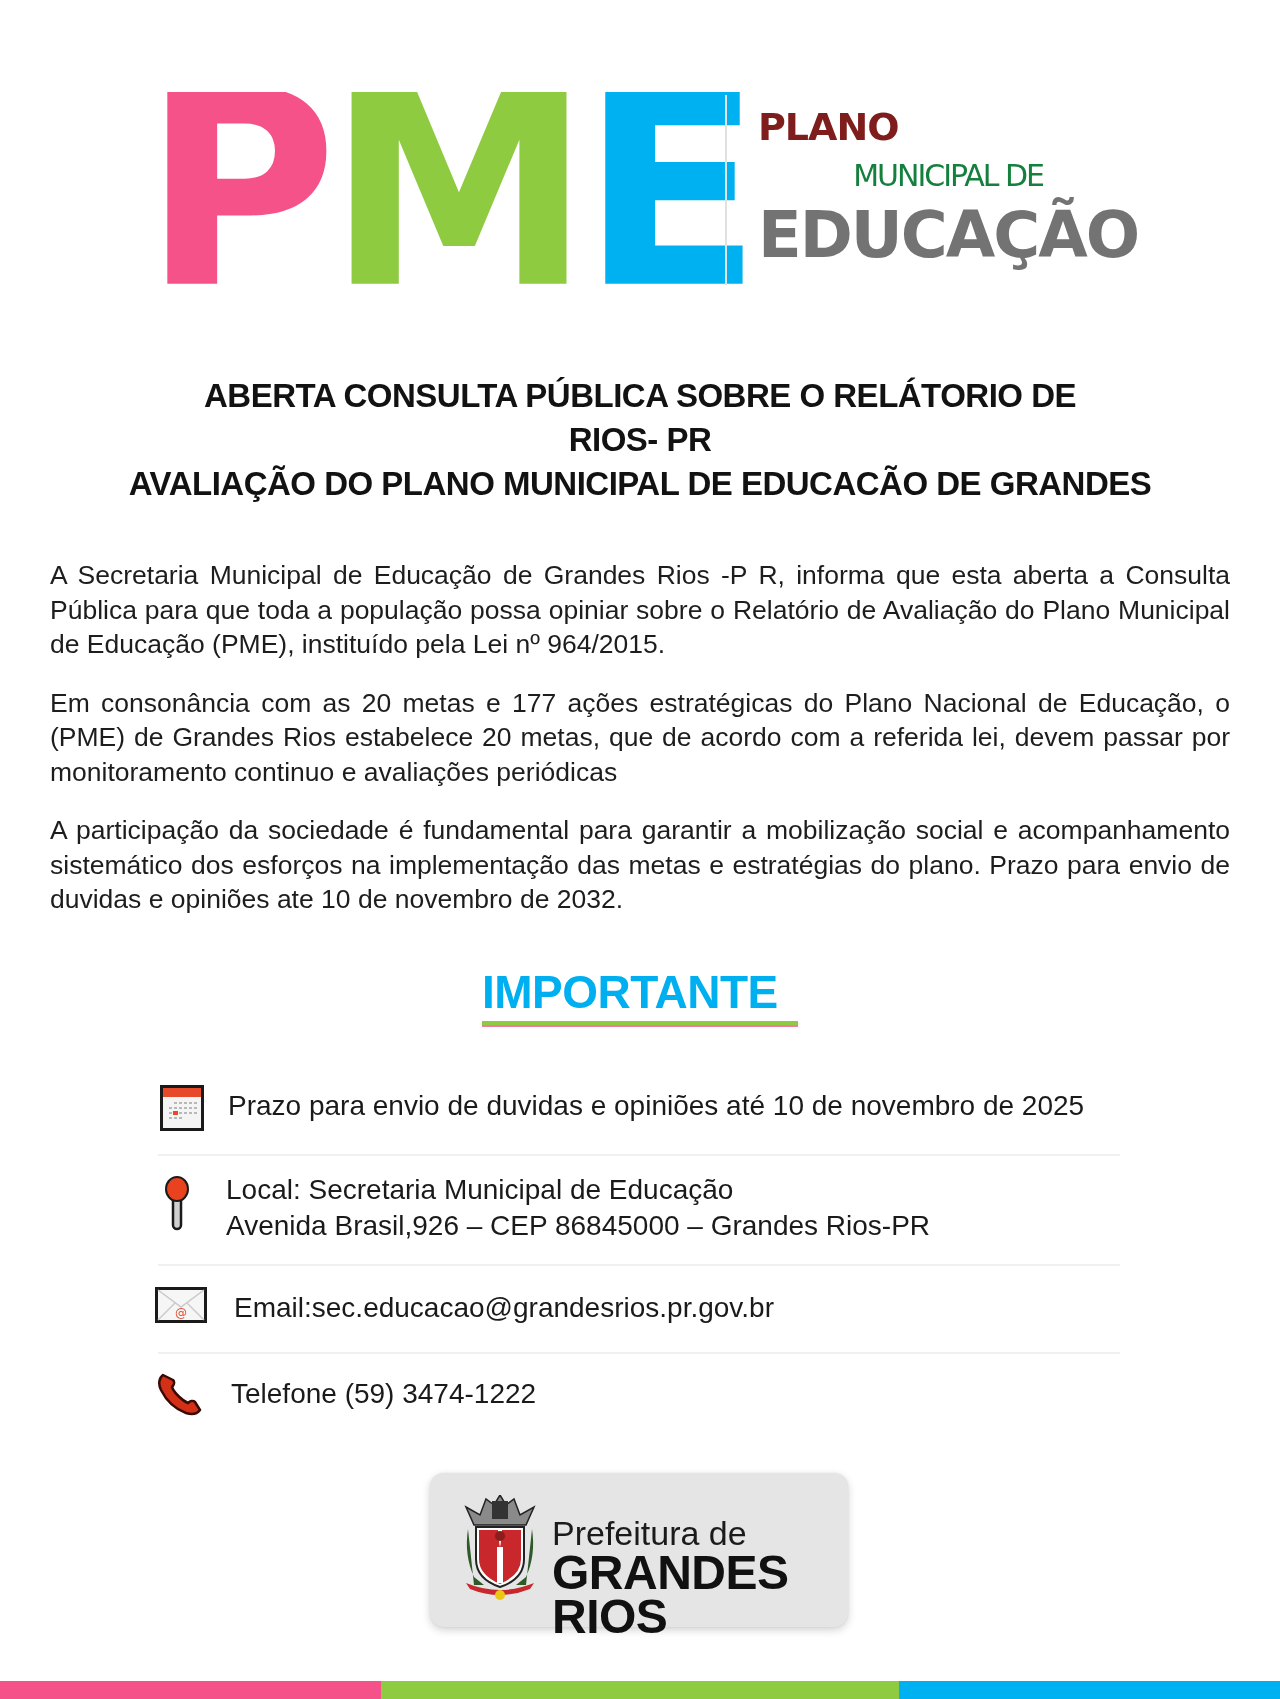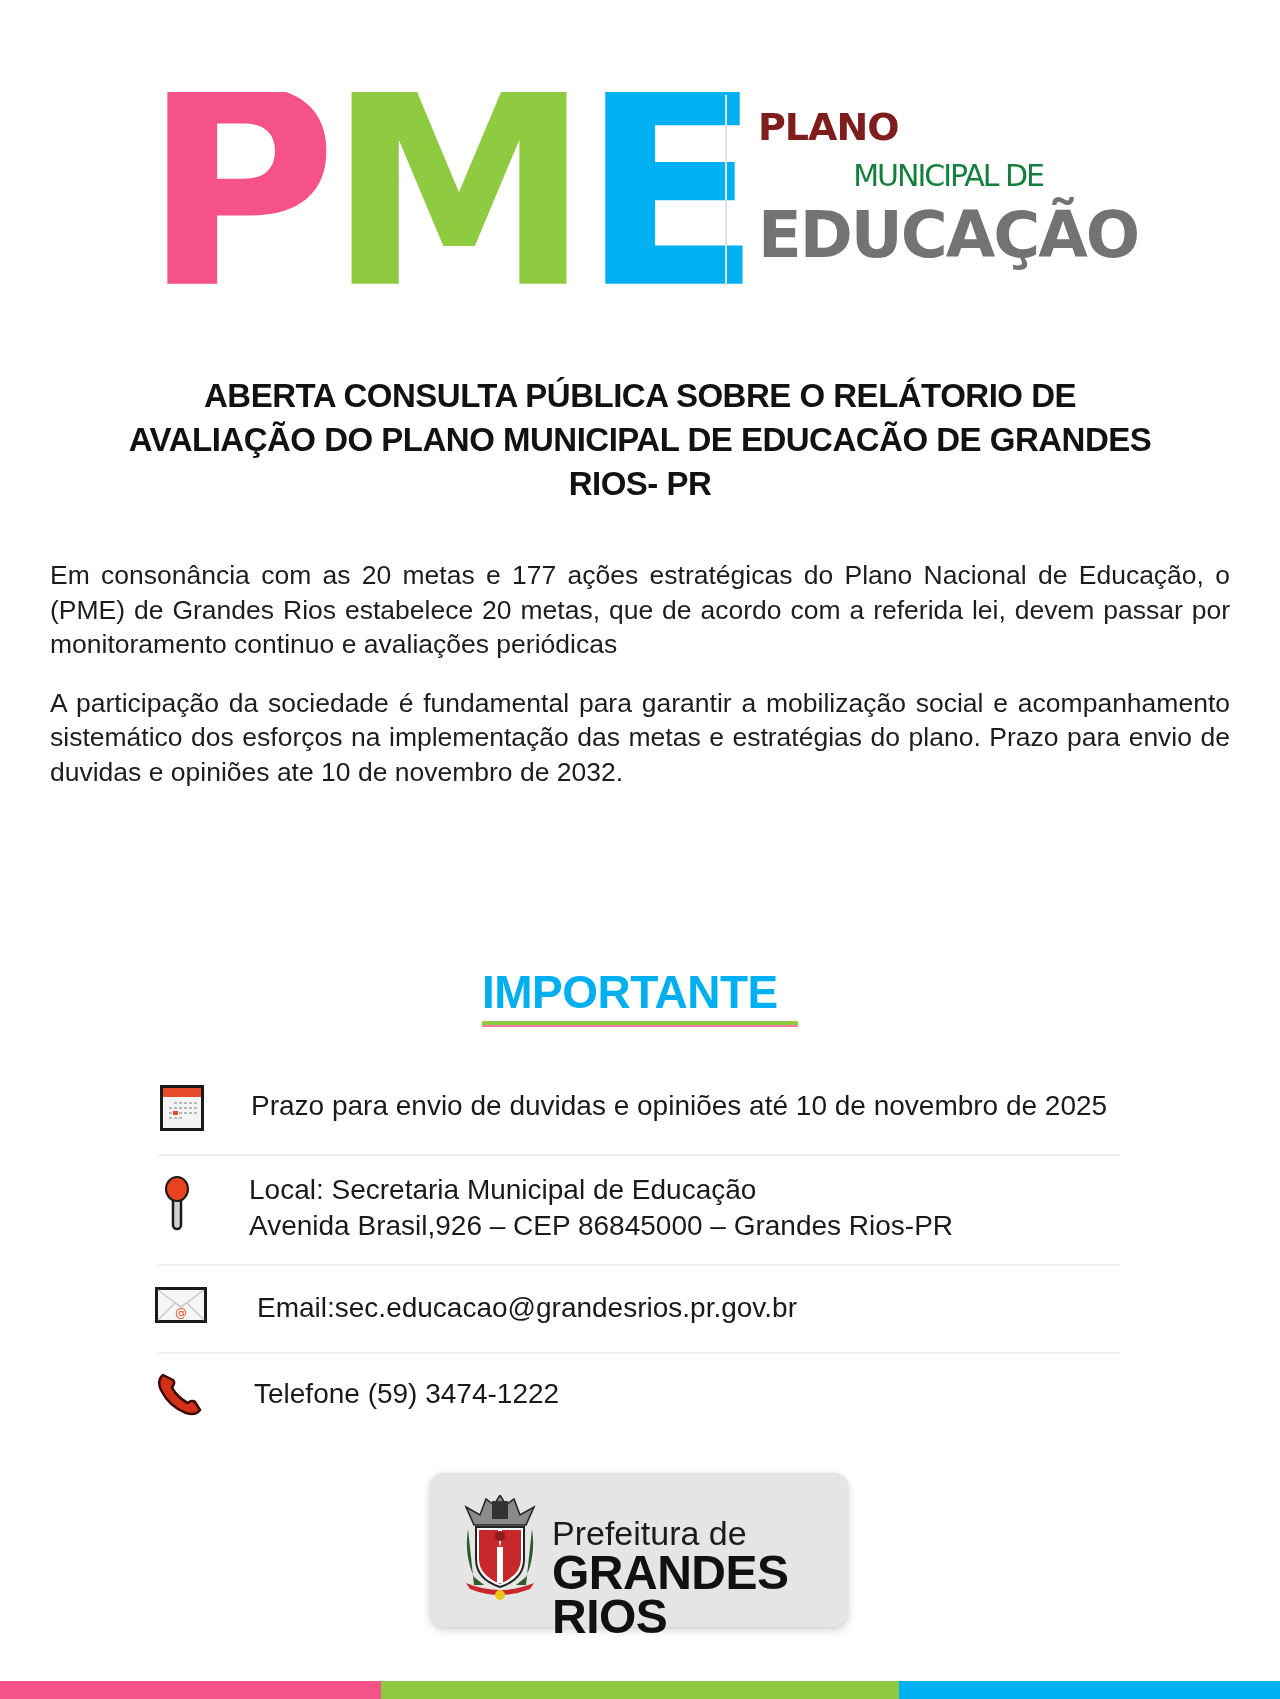--- a/index.html
+++ b/index.html
@@ -27,21 +27,21 @@
 
   
   .important { position:absolute; left:482px; top:966px; width:316px; text-align:left; }
   .important-title { color:#00aff0; font-weight:bold; font-size:46px; line-height:52px; letter-spacing:-0.5px; }
   .important-underline { height:4px; background:#8fcb41; margin-top:3px; }
   .important-underline2 { height:2px; background:#f27aa2; }
 
   
   .info { position:absolute; left:155px; width:965px; top:1075px; }
   .info-item { position:relative; display:flex; align-items:center; font-size:28px; color:#1a1a1a; }
-  .info-item .txt { line-height:36px;margin-left:23px; }
+  .info-item .txt { line-height:36px; }
   .sep { height:2px; background:#f0f0f0; margin-left:3px; }
   .icon { position:absolute; display:block; }
 
   
   .card { position:absolute; left:430px; top:1473px; width:418px; height:154px; background:#e5e5e5; border-radius:14px; box-shadow:0 3px 8px rgba(0,0,0,0.18), 0 0 2px rgba(0,0,0,0.08); }
   .card-l1 { position:absolute; left:122px; top:40px; font-size:34px; color:#1b1b1b; line-height:40px; }
   .card-l2 { position:absolute; left:122px; top:78px; font-size:48px; font-weight:bold; color:#111; line-height:44px; letter-spacing:-0.5px; }
 
   
   .bar { position:absolute; left:0; top:1681px; width:1280px; height:18px; display:flex; }
@@ -59,25 +59,26 @@
 </div>
 <div class="logo-divider"></div>
 <div class="logo-text">
   <div class="lt-plano">PLANO</div>
   <div class="lt-municipal">MUNICIPAL DE</div>
   <div class="lt-educacao">EDUCAÇÃO</div>
 </div>
 
 <div class="title">
   <div>ABERTA CONSULTA PÚBLICA SOBRE O RELÁTORIO DE</div>
+  <div>RIOS- PR</div>
   <div>AVALIAÇÃO DO PLANO MUNICIPAL DE EDUCACÃO DE GRANDES</div>
-  <div>RIOS- PR</div>
 </div>
 
 <div class="body-text">
+  <p>A Secretaria Municipal de Educação de Grandes Rios -P R, informa que esta aberta a Consulta Pública para que toda a população possa opiniar sobre o Relatório de Avaliação do Plano Municipal de Educação (PME), instituído pela Lei nº 964/2015.</p>
   <p>Em consonância com as 20 metas e 177 ações estratégicas do Plano Nacional de Educação, o (PME) de Grandes Rios estabelece 20 metas, que de acordo com a referida lei, devem passar por monitoramento continuo e avaliações periódicas</p>
   <p>A participação da sociedade é fundamental para garantir a mobilização social e acompanhamento sistemático dos esforços na implementação das metas e estratégias do plano. Prazo para envio de duvidas e opiniões ate 10 de novembro de 2032.</p>
 </div>
 
 <div class="important">
   <div class="important-title">IMPORTANTE</div>
   <div class="important-underline"></div>
   <div class="important-underline2"></div>
 </div>
 

